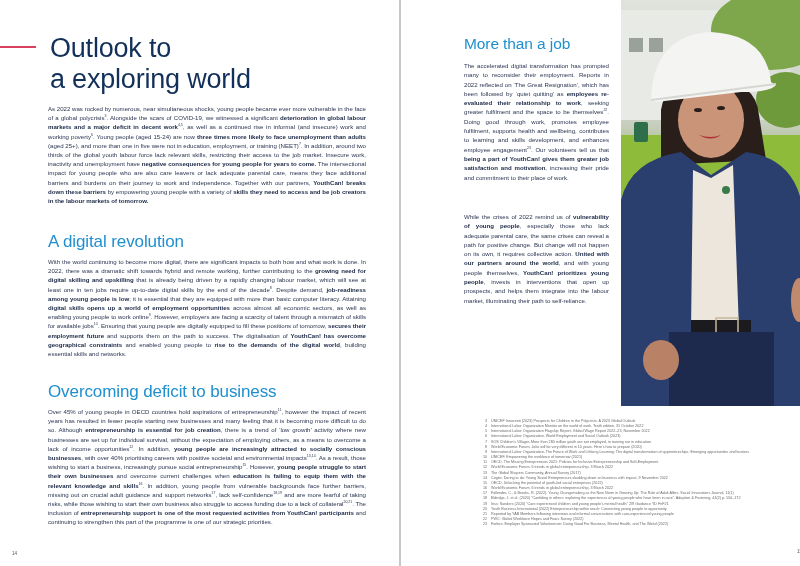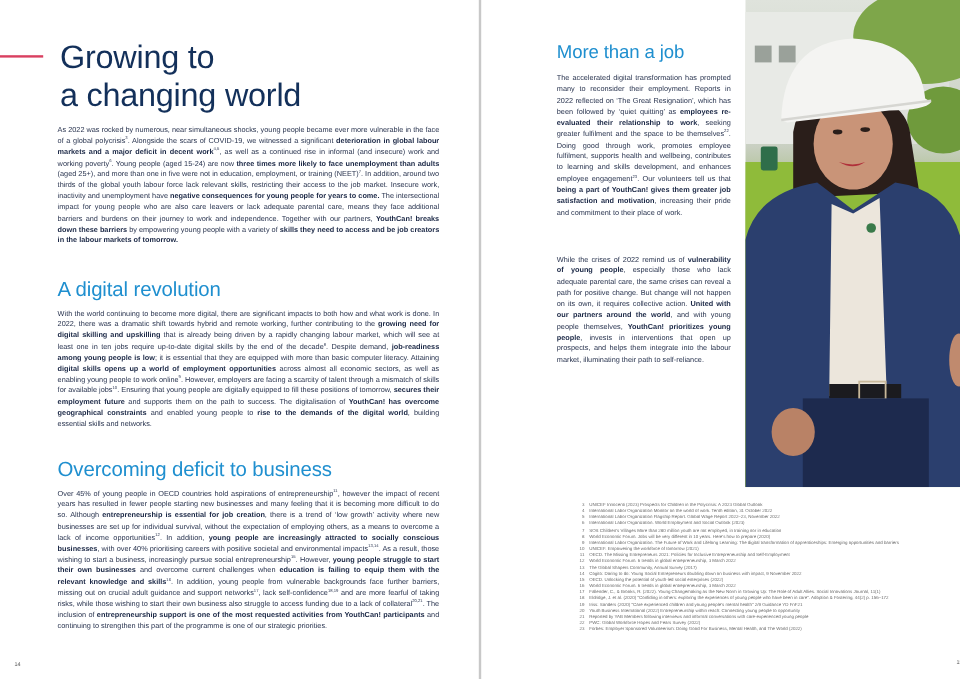--- a/index.html
+++ b/index.html
@@ -42,22 +42,22 @@
   .refs .rn { display: inline-block; width: 9px; text-align: right; margin-right: 4px; }
 </style>
 </head>
 <body>
 
 <div class="spread">
 
   <div class="page-left">
     <div class="accent-line"></div>
     <h1 class="main-title">
-      <span>Growing to</span><br>
-      <span>a changing world</span>
+      <span>Outlook to</span><br>
+      <span>a exploring world</span>
     </h1>
 
     <p id="intro" class="body-text rich">As 2022 was rocked by numerous, near simultaneous shocks, young people became ever more vulnerable in the face of a global polycrisis<sup>3</sup>. Alongside the scars of COVID-19, we witnessed a significant <b>deterioration in global labour markets and a major deficit in decent work</b><sup>4,5</sup>, as well as a continued rise in informal (and insecure) work and working poverty<sup>6</sup>. Young people (aged 15-24) are now <b>three times more likely to face unemployment than adults</b> (aged 25+), and more than one in five were not in education, employment, or training (NEET)<sup>7</sup>. In addition, around two thirds of the global youth labour force lack relevant skills, restricting their access to the job market. Insecure work, inactivity and unemployment have <b>negative consequences for young people for years to come.</b> The intersectional impact for young people who are also care leavers or lack adequate parental care, means they face additional barriers and burdens on their journey to work and independence. Together with our partners, <b>YouthCan! breaks down these barriers</b> by empowering young people with a variety of <b>skills they need to access and be job creators in the labour markets of tomorrow.</b></p>
 
     <h2 id="h-digital" class="section-heading">A digital revolution</h2>
     <p id="digital" class="body-text rich">With the world continuing to become more digital, there are significant impacts to both how and what work is done. In 2022, there was a dramatic shift towards hybrid and remote working, further contributing to the <b>growing need for digital skilling and upskilling</b> that is already being driven by a rapidly changing labour market, which will see at least one in ten jobs require up-to-date digital skills by the end of the decade<sup>8</sup>. Despite demand, <b>job-readiness among young people is low</b>; it is essential that they are equipped with more than basic computer literacy. Attaining <b>digital skills opens up a world of employment opportunities</b> across almost all economic sectors, as well as enabling young people to work online<sup>9</sup>. However, employers are facing a scarcity of talent through a mismatch of skills for available jobs<sup>10</sup>. Ensuring that young people are digitally equipped to fill these positions of tomorrow, <b>secures their employment future</b> and supports them on the path to success. The digitalisation of <b>YouthCan! has overcome geographical constraints</b> and enabled young people to <b>rise to the demands of the digital world</b>, building essential skills and networks.</p>
 
     <h2 id="h-barriers" class="section-heading">Overcoming deficit to business</h2>
     <p id="barriers" class="body-text rich">Over 45% of young people in OECD countries hold aspirations of entrepreneurship<sup>11</sup>, however the impact of recent years has resulted in fewer people starting new businesses and many feeling that it is becoming more difficult to do so. Although <b>entrepreneurship is essential for job creation</b>, there is a trend of ‘low growth’ activity where new businesses are set up for individual survival, without the expectation of employing others, as a means to overcome a lack of income opportunities<sup>12</sup>. In addition, <b>young people are increasingly attracted to socially conscious businesses</b>, with over 40% prioritising careers with positive societal and environmental impacts<sup>13,14</sup>. As a result, those wishing to start a business, increasingly pursue social entrepreneurship<sup>15</sup>. However, <b>young people struggle to start their own businesses</b> and overcome current challenges when <b>education is failing to equip them with the relevant knowledge and skills</b><sup>16</sup>. In addition, young people from vulnerable backgrounds face further barriers, missing out on crucial adult guidance and support networks<sup>17</sup>, lack self-confidence<sup>18,19</sup> and are more fearful of taking risks, while those wishing to start their own business also struggle to access funding due to a lack of collateral<sup>20,21</sup>. The inclusion of <b>entrepreneurship support is one of the most requested activities from YouthCan! participants</b> and continuing to strengthen this part of the programme is one of our strategic priorities.</p>
 

